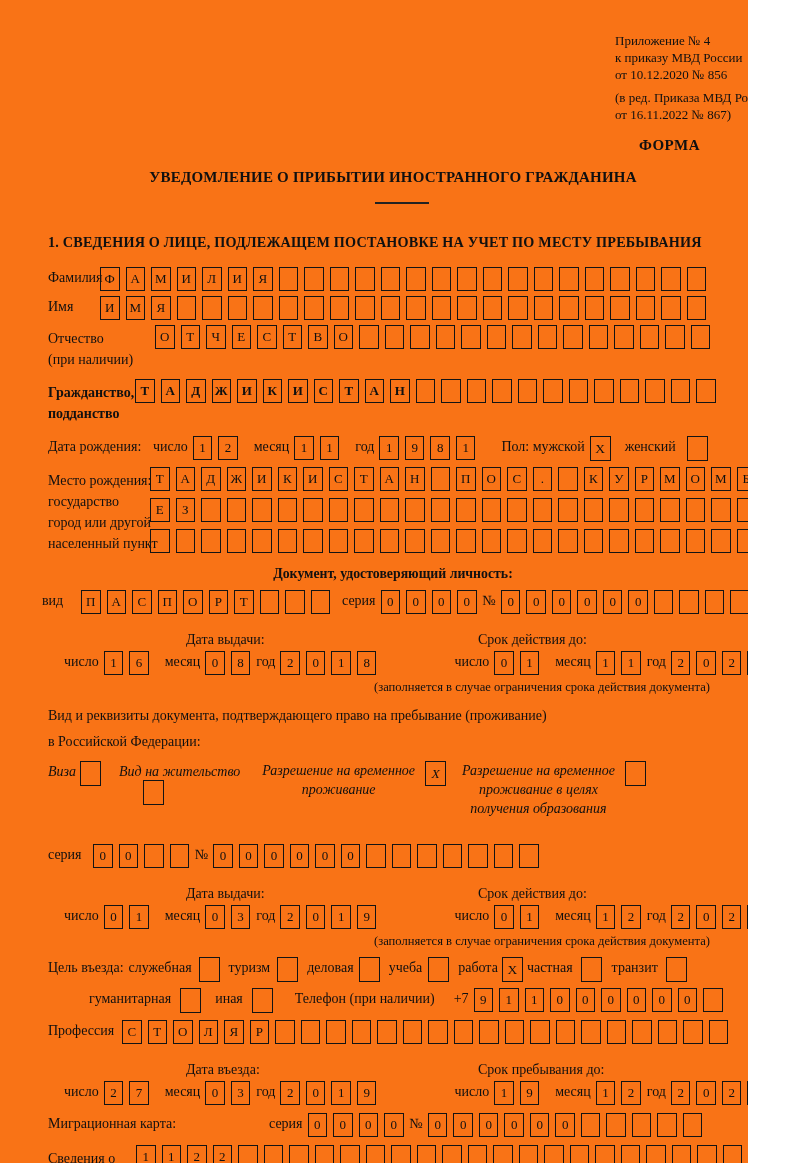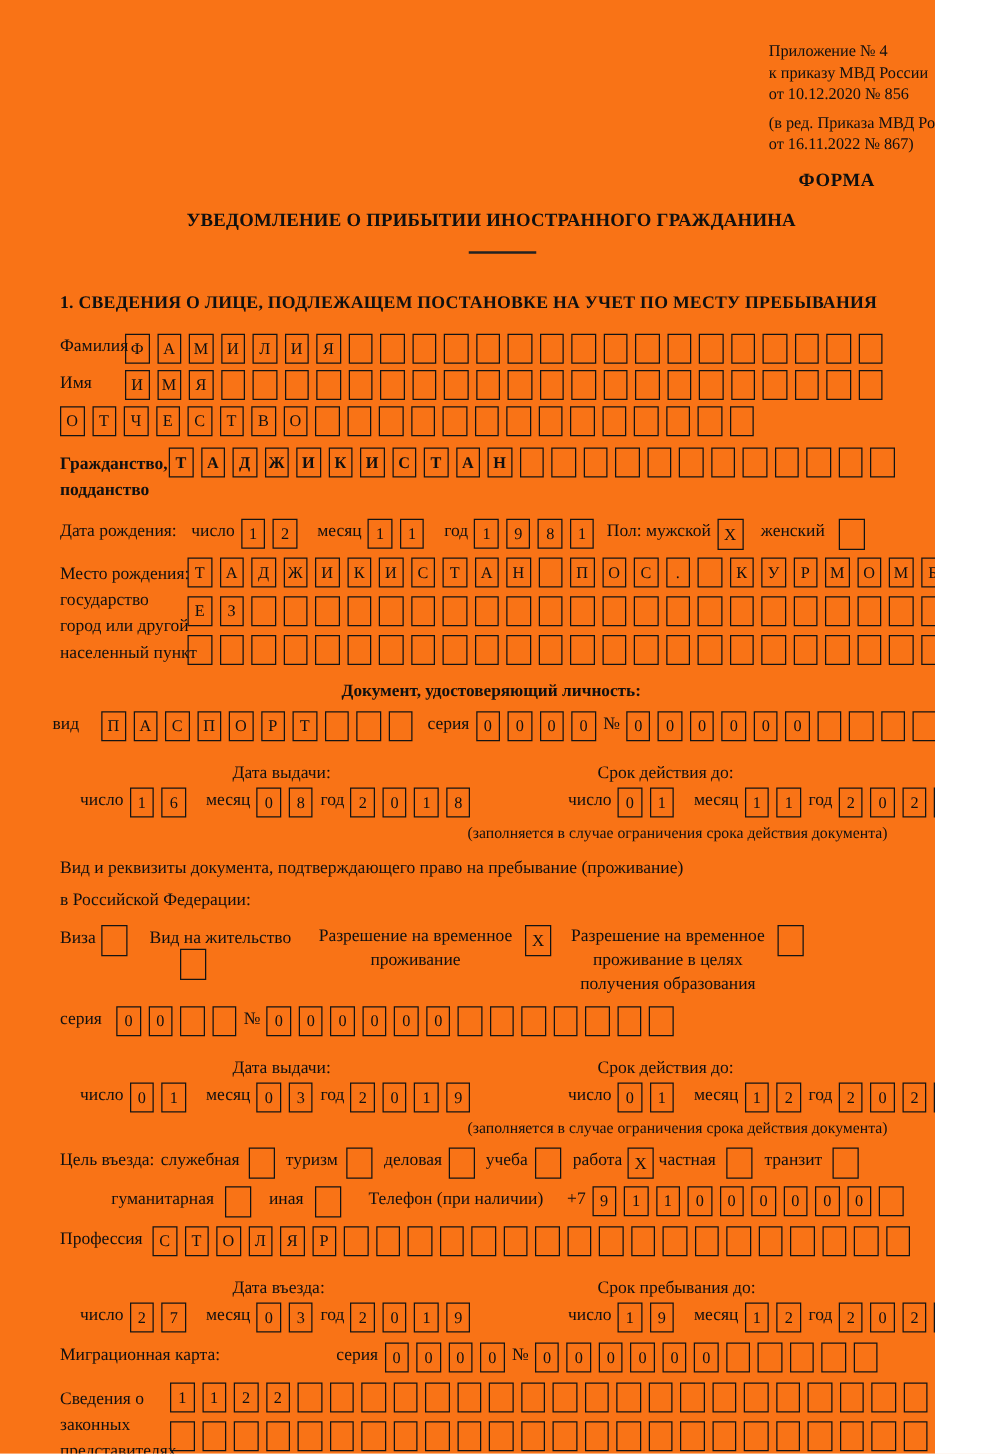--- a/index.html
+++ b/index.html
@@ -123,20 +123,24 @@
         <span class="cell"></span>
         <span class="cell"></span>
         <span class="cell"></span>
         <span class="cell"></span>
         <span class="cell"></span>
         <span class="cell"></span>
       </span>
   </div>
 
   <div class="row" style="margin-bottom:9px;">
+    <span class="lbl w-otch l2">
+      <span style="display:block;">Отчество</span>
+      <span style="display:block;">(при наличии)</span>
+    </span>
     <span class="cells">
         <span class="cell">О</span>
         <span class="cell">Т</span>
         <span class="cell">Ч</span>
         <span class="cell">Е</span>
         <span class="cell">С</span>
         <span class="cell">Т</span>
         <span class="cell">В</span>
         <span class="cell">О</span>
         <span class="cell"></span>
@@ -200,21 +204,21 @@
         <span class="cell">1</span>
         <span class="cell">1</span>
       </span>
     <span class="dlbl ml">год</span>
     <span class="cells">
         <span class="cell">1</span>
         <span class="cell">9</span>
         <span class="cell">8</span>
         <span class="cell">1</span>
       </span>
-    <span class="dlbl" style="margin-left:4px;">Пол: мужской</span>
+    <span class="dlbl" style="margin-left:20px;">Пол: мужской</span>
     <span class="cb">X</span>
     <span class="dlbl" style="margin-left:14px;">женский</span>
     <span class="cb" style="margin-left:6px;"></span>
   </div>
 
   <div class="row" style="margin-top:6px;margin-bottom:2px;">
     <span class="lbl w-mesto l2">
       <span style="display:block;white-space:nowrap;">Место рождения:</span>
       <span style="display:block;">государство</span>
       <span style="display:block;white-space:nowrap;">город или другой</span>
@@ -381,21 +385,21 @@
         <span class="cell">5</span>
       </span>
   </div>
   <div class="note-right">(заполняется в случае ограничения срока действия документа)</div>
 
   <div class="intro">
     <div>Вид и реквизиты документа, подтверждающего право на пребывание (проживание)</div>
     <div>в Российской Федерации:</div>
   </div>
 
-  <div class="row" style="margin-top:6px;margin-bottom:8px;">
+  <div class="row" style="margin-top:6px;margin-bottom:26px;font-style:italic;">
     <span class="opt">
       <span class="lbl">Виза</span>
       <span class="cb" style="margin-left:4px;"></span>
     </span>
     <span class="opt" style="margin-left:18px;flex-direction:column;">
       <span class="lbl">Вид на жительство</span>
       <span class="cb" style="margin-left:24px;"></span>
     </span>
     <span class="opt" style="margin-left:22px;">
       <span class="ol">

